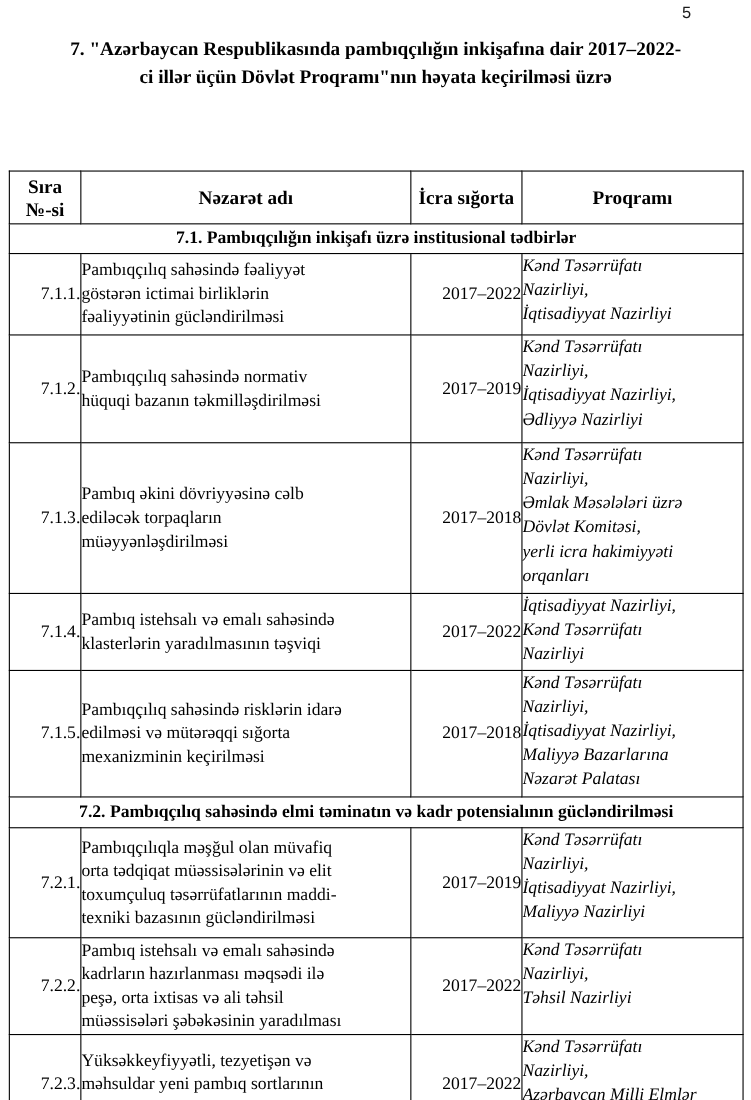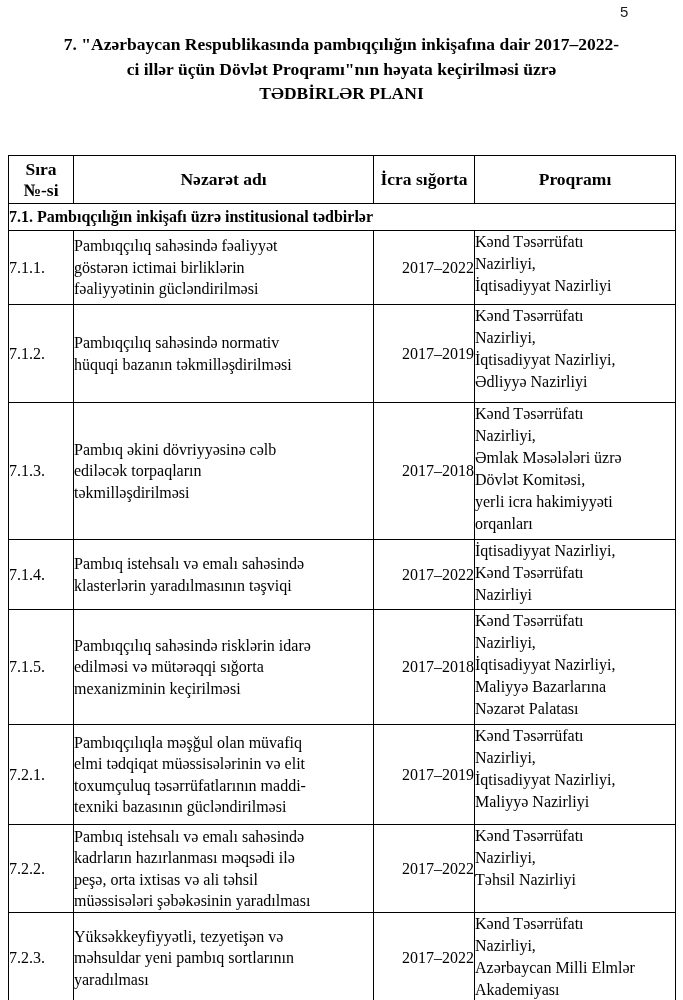--- a/index.html
+++ b/index.html
@@ -48,58 +48,59 @@
   }
   .doc-table th {
     font-size: 17.5px;
     font-weight: bold;
     text-align: center;
     vertical-align: middle;
     line-height: 21px;
   }
   .lines { white-space: pre-line; }
   .section-cell {
+    text-align: center;
     vertical-align: middle;
     font-weight: bold;
     font-size: 17px;
   }
   .cell-no {
-    text-align: left;
+    text-align: right;
     vertical-align: middle;
   }
   .cell-name {
     text-align: left;
     vertical-align: middle;
     padding-left: 9px;
     padding-right: 4px;
     line-height: 21.5px;
     font-family: Liberation Serif, serif;
   }
   .cell-period {
     text-align: right;
     vertical-align: middle;
   }
   .cell-exec {
     text-align: left;
     vertical-align: top;
     padding: 2px 4px 2px 8px;
     line-height: 22px;
+    font-style: italic;
   }
 </style>
 </head>
 <body>
 
 <div class="page">
 
   <div class="page-number">5</div>
 
   <div class="title-block">
     <div>7. "Azərbaycan Respublikasında pambıqçılığın inkişafına dair 2017–2022-</div>
     <div>ci illər üçün Dövlət Proqramı"nın həyata keçirilməsi üzrə</div>
-    <div>TƏDBİRLƏR PLANI</div>
   </div>
 
   <table class="doc-table">
     <colgroup>
       <col style="width:65px">
       <col style="width:300px">
       <col style="width:101px">
       <col style="width:201px">
     </colgroup>
 
@@ -135,21 +136,21 @@
       <td class="cell-exec lines">Kənd Təsərrüfatı
 Nazirliyi,
 İqtisadiyyat Nazirliyi,
 Ədliyyə Nazirliyi</td>
     </tr>
 
     <tr style="height:137px">
       <td class="cell-no">7.1.3.</td>
       <td class="cell-name lines">Pambıq əkini dövriyyəsinə cəlb
 ediləcək torpaqların
-təkmilləşdirilməsi</td>
+müəyyənləşdirilməsi</td>
       <td class="cell-period">2017–2018</td>
       <td class="cell-exec lines">Kənd Təsərrüfatı
 Nazirliyi,
 Əmlak Məsələləri üzrə
 Dövlət Komitəsi,
 yerli icra hakimiyyəti
 orqanları</td>
     </tr>
 
     <tr style="height:70px">
@@ -168,25 +169,28 @@
 edilməsi və mütərəqqi sığorta
 mexanizminin keçirilməsi</td>
       <td class="cell-period">2017–2018</td>
       <td class="cell-exec lines">Kənd Təsərrüfatı
 Nazirliyi,
 İqtisadiyyat Nazirliyi,
 Maliyyə Bazarlarına
 Nəzarət Palatası</td>
     </tr>
 
+    <tr style="height:28px">
+      <td class="section-cell" colspan="4">7.2. Pambıqçılıq sahəsində elmi təminatın və kadr potensialının gücləndirilməsi</td>
+    </tr>
 
     <tr style="height:100px">
       <td class="cell-no">7.2.1.</td>
       <td class="cell-name lines">Pambıqçılıqla məşğul olan müvafiq
-elmi tədqiqat müəssisələrinin və elit
+orta tədqiqat müəssisələrinin və elit
 toxumçuluq təsərrüfatlarının maddi-
 texniki bazasının gücləndirilməsi</td>
       <td class="cell-period">2017–2019</td>
       <td class="cell-exec lines">Kənd Təsərrüfatı
 Nazirliyi,
 İqtisadiyyat Nazirliyi,
 Maliyyə Nazirliyi</td>
     </tr>
 
     <tr style="height:88px">

